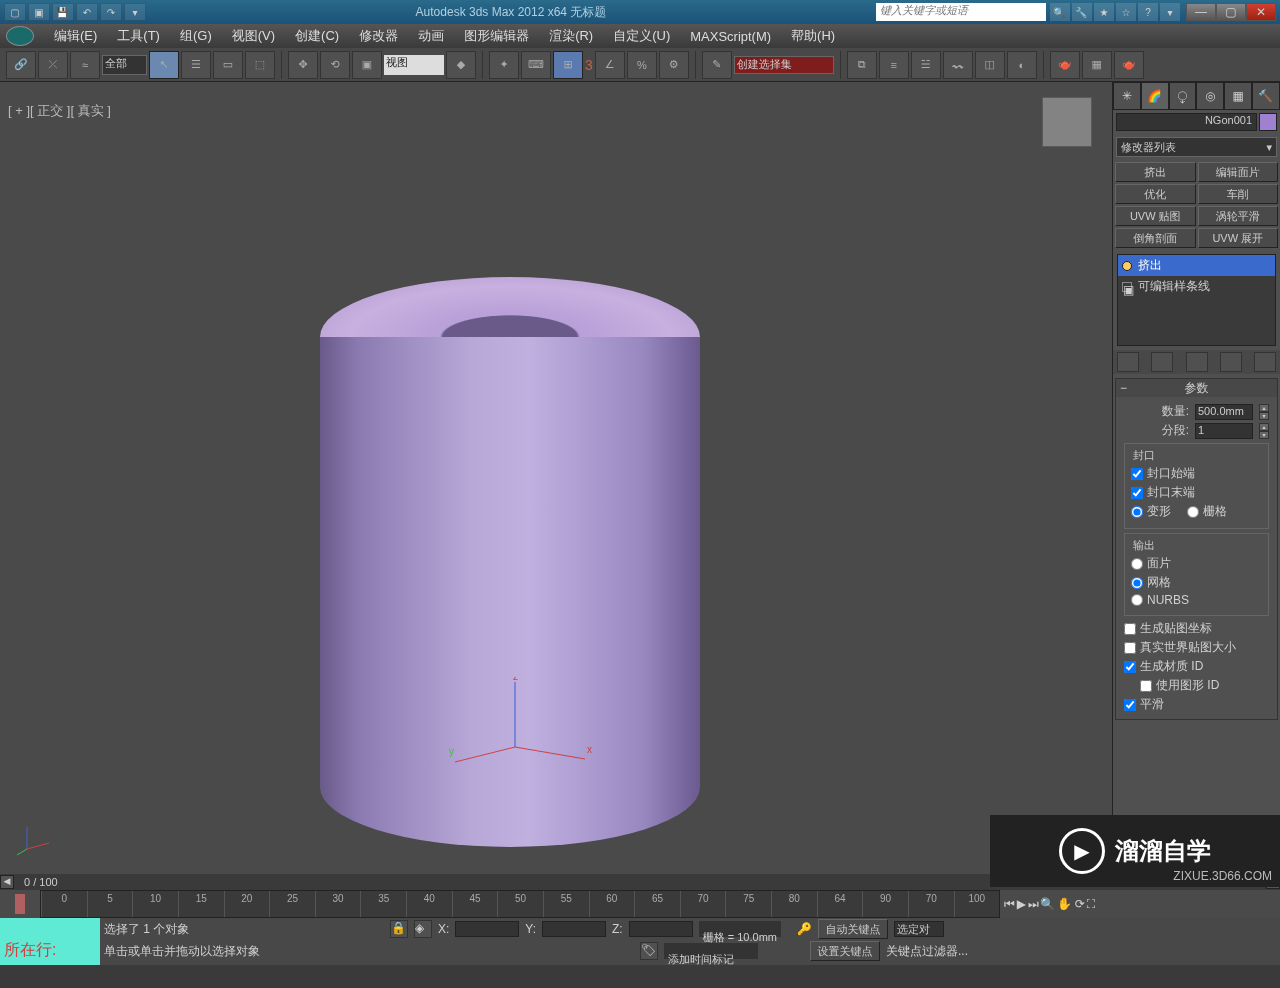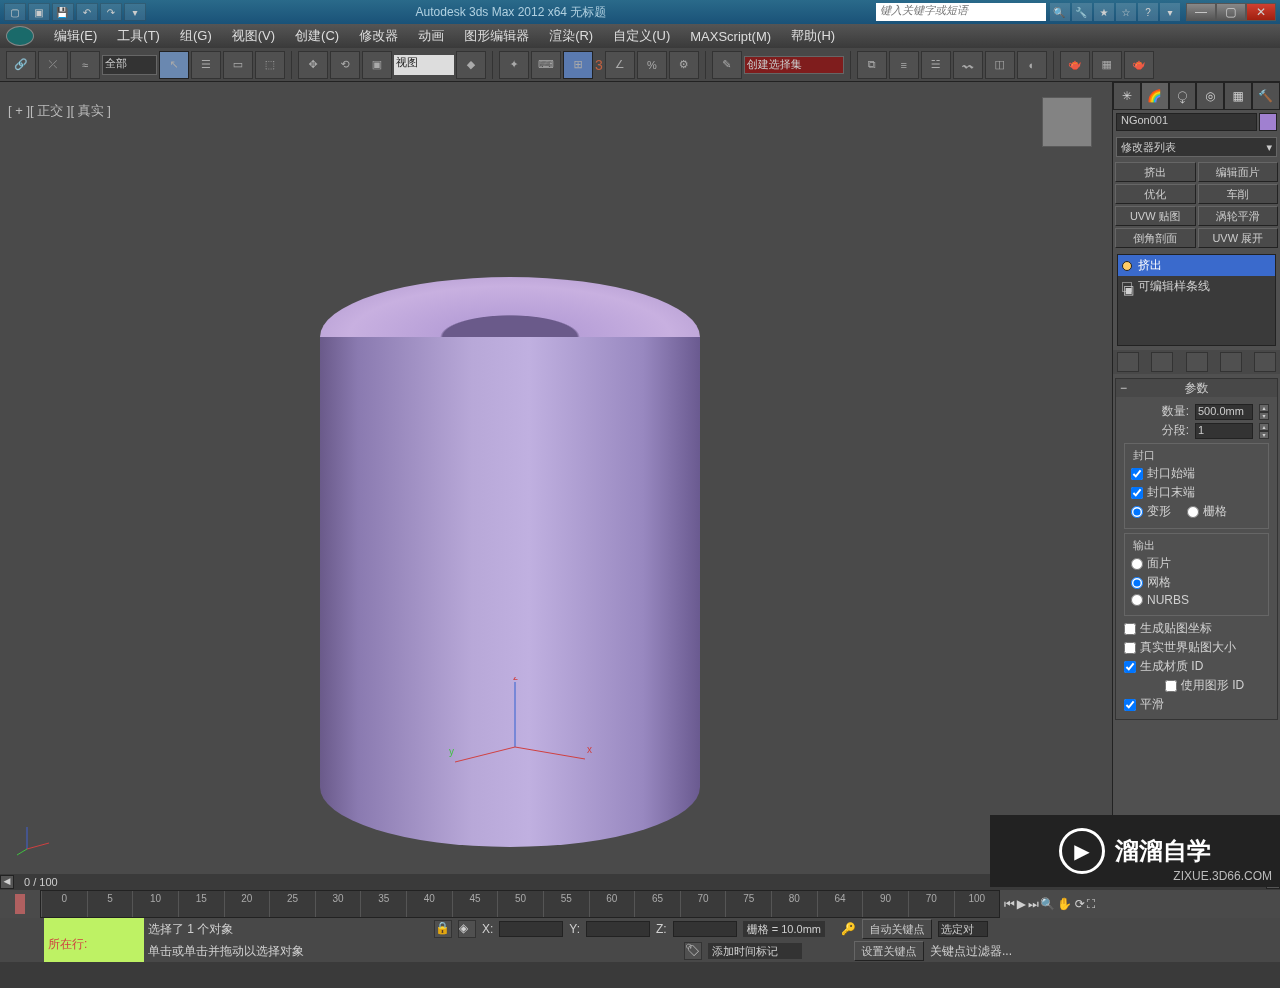--- a/index.html
+++ b/index.html
@@ -19,21 +19,21 @@
 
 
 .menubar { height: 24px; background: linear-gradient(#555,#3a3a3a); display: flex; align-items: center; padding: 0 6px; }
 .menubar .app-icon { width: 28px; height:20px; background:#1a6a6a; border-radius:50%; margin-right:10px; border:1px solid #888;}
 .menubar .menu-item { padding: 0 10px; color: #ddd; font-size: 13px; }
 
 
 .toolbar { height: 34px; background: #484848; border-bottom: 1px solid #222; display: flex; align-items: center; padding: 0 6px; gap: 2px; }
 .toolbar .tb { width: 30px; height: 28px; background: #505050; border:1px solid #333; display:flex;align-items:center;justify-content:center; font-size:11px; color:#aaa;}
 .toolbar .tb.sel { background:#6a88b0; border-color:#222;}
-.toolbar .sel-filter { width: 55px; height: 20px; background:#333; color:#ccc; font-size:11px; padding:0 2px; border:1px solid #666;}
+.toolbar .sel-filter { width: 45px; height: 20px; background:#333; color:#ccc; font-size:11px; padding:0 2px; border:1px solid #666;}
 .toolbar .view-dd { width:60px; height:20px; background:#ddd; color:#222; font-size:11px; padding:0 2px;}
 .toolbar .named-sel { width:100px; height:18px; background:#7f1d1d; color:#ccc; font-size:11px; padding:0 2px;border:1px solid #666;}
 .toolbar .sep { width:1px; height:28px; background:#333; margin:0 4px;}
 .toolbar .snap-txt { color:#c06040; font-size:14px;}
 
 
 .main { display: flex; height: 792px; }
 .viewport { flex: 1; background: #4a4a4a; position: relative; }
 .viewport-label { position:absolute; top:20px; left:8px; color:#bbb; font-size:13px;}
 .viewcube { position:absolute; top:15px; right:20px; width:50px; height:50px; background:#aaa; transform:rotate(0deg); border:1px solid #666; opacity:.6;}
@@ -45,21 +45,21 @@
 .gizmo { position:absolute; left:445px; top:595px; width:150px; height:100px; pointer-events:none;}
 .gizmo line{}
 
 
 .tripod { position:absolute; bottom:15px; left:15px; width:40px; height:40px;}
 
 
 .cmdpanel { width: 168px; background: #505050; border-left:1px solid #222;}
 .cmd-tabs { height: 28px; display:flex; background:#3a3a3a;}
 .cmd-tab { flex:1; border:1px solid #222; display:flex;align-items:center;justify-content:center; background:#505050;}
-.objname-row { display:flex; padding:3px;}
+.objname-row { display:flex; padding:3px;text-align:right;}
 .objname { flex:1; height:18px; background:#333; color:#ccc; font-size:11px; padding:0 4px; border:1px solid #222;}
 .objcolor { width:18px; height:18px; background:#a080d0; border:1px solid #222; margin-left:2px;}
 .mod-list-dd { margin:3px; height:20px; background:#333; color:#ccc; font-size:11px; padding:0 4px; display:flex; align-items:center; justify-content:space-between; border:1px solid #666;}
 .mod-btns { display:grid; grid-template-columns:1fr 1fr; gap:2px; padding:2px;}
 .mod-btn { height:20px; background:#4a4a4a; border:1px solid #222; border-top-color:#666;border-left-color:#666; text-align:center; font-size:11px; color:#ccc; line-height:18px;}
 .mod-stack { margin:4px; height:92px; background:#3a3a3a; border:1px solid #222; font-size:12px;}
 .mod-stack-row { padding:2px 4px; display:flex; align-items:center; gap:6px;}
 .mod-stack-row.selected { background:#3a6acc; color:#fff;}
 .mod-stack-row .bulb { width:10px; height:10px; border-radius:50%; background:#ffcc66; border:1px solid #222;}
 .stack-tools { display:flex; justify-content:space-between; padding:2px 4px; background:#484848;}
@@ -84,27 +84,27 @@
 .slider-bar .scroll-arr{ width:14px; height:14px; background:#555; border:1px solid #222; text-align:center; font-size:9px;}
 .slider-bar .frame-ind { padding:0 10px; color:#ccc; font-size:11px;}
 .timeline { height:28px; background:#4a4a4a; display:flex;}
 .timeline .tl-left{ width:40px; display:flex;align-items:center;justify-content:center;}
 .timeline .tl-key{ width:10px; height:20px; background:#b06060;}
 .timeline .tl-track{ flex:1; background:#3a3a3a; position:relative; border:1px solid #222;}
 .timeline .ticks{ display:flex; height:100%;}
 .timeline .tick{ flex:1; border-left:1px solid #555; font-size:10px; color:#aaa; text-align:center; padding-top:2px;}
 .timeline .right-ctrls{ width:280px; display:flex; align-items:center; gap:2px; padding:0 4px;}
 .status-rows { display:flex;}
-.status-rows .left-col{ width:100px; background:#bef264; padding:4px; font-size:12px;margin-left:44px;}
+.status-rows .left-col{ width:100px; background:#5eead4; padding:4px; font-size:16px;}
 .status-rows .left-red{ color:#d04040;}
 .status-rows .mid-col{ flex:1;}
 .status-row { height:22px; display:flex; align-items:center; gap:6px; padding:0 4px; font-size:12px; background:#484848;}
 .status-row .field{ width:64px; height:16px; background:#333; border:1px solid #222;}
 .status-row .lock{ width:18px;height:18px; background:#505050; border:1px solid #333;}
-.grid-display{ background:#333; padding:0 4px; height:16px; line-height:16px; font-size:11px;}
+.grid-display{ background:#333; padding:8px 4px; height:16px; line-height:16px; font-size:11px;}
 .watermark { position:absolute; right:0; top:815px; width:290px; height:72px; background:#222; display:flex; align-items:center; justify-content:center; gap:10px; color:#fff;}
 .watermark .wm-logo{ width:46px; height:46px; border:3px solid #fff; border-radius:50%; display:flex;align-items:center;justify-content:center;}
 .watermark .wm-logo::after{content:"▶"; font-size:20px;}
 .watermark .wm-txt{ font-size:24px; font-weight:bold;}
 .watermark .wm-url{ position:absolute; right:8px; bottom:4px; font-size:12px; color:#bbb;}
 </style>
 </head>
 <body>
 
 <div class="titlebar">
@@ -327,21 +327,21 @@
             <span>生成贴图坐标</span>
           </div>
         <div class="chk-row">
             <input type="checkbox" style="">
             <span>真实世界贴图大小</span>
           </div>
         <div class="chk-row">
             <input type="checkbox" checked="" style="">
             <span>生成材质 ID</span>
           </div>
-        <div class="chk-row" style="padding-left:16px;justify-content:center;">
+        <div class="chk-row" style="padding-left:16px;">
             <input type="checkbox" style="">
             <span>使用图形 ID</span>
           </div>
         <div class="chk-row">
             <input type="checkbox" checked="" style="">
             <span>平滑</span>
           </div>
       </div>
     </div>
   </div>

